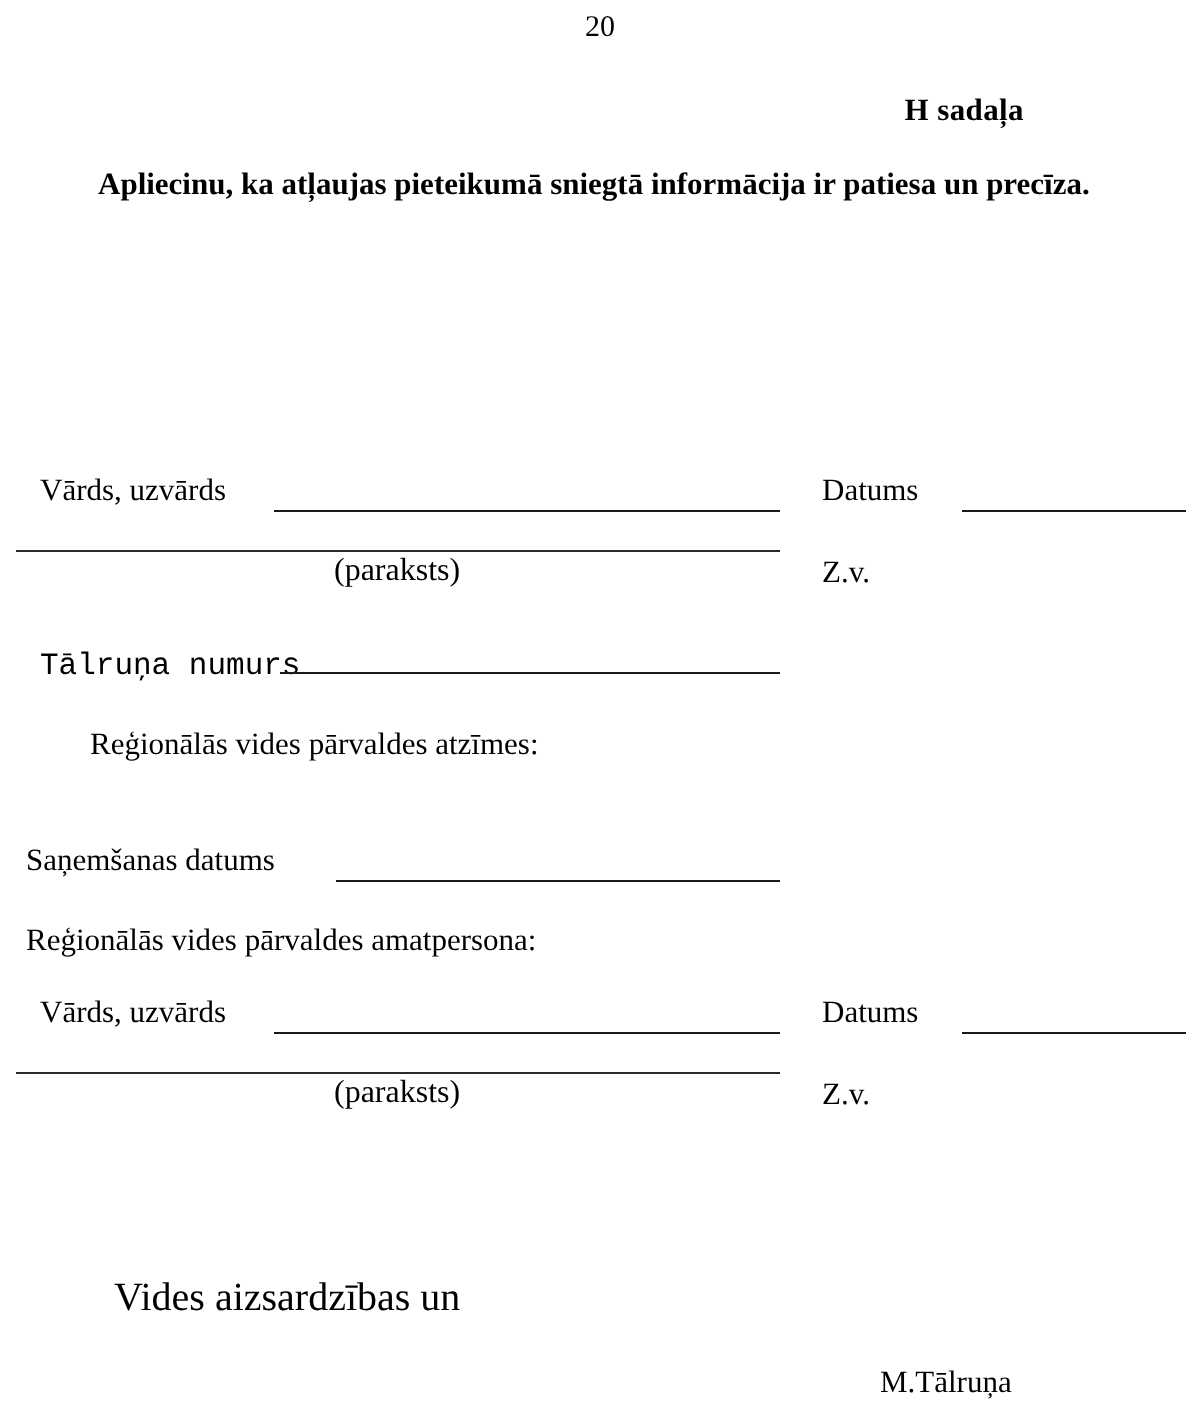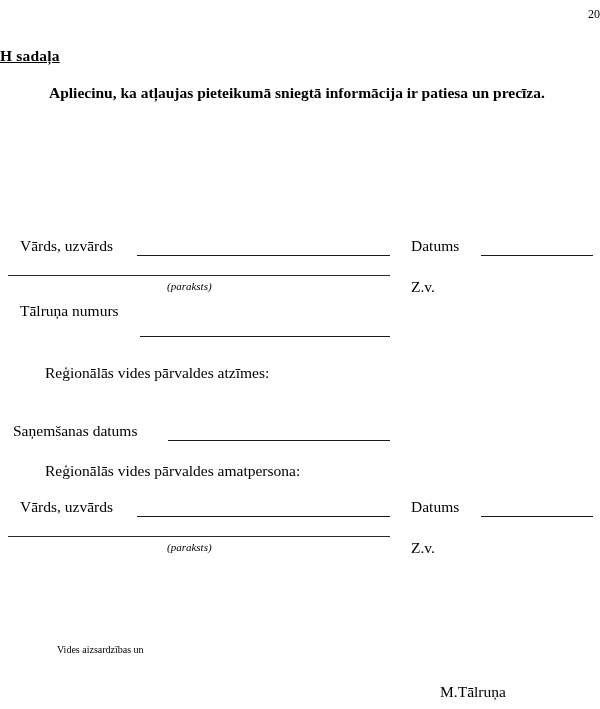--- a/index.html
+++ b/index.html
@@ -18,37 +18,36 @@
     background: #ffffff;
     overflow: hidden;
   }
 
   
   .page-number {
     position: absolute;
     top: 5px;
     left: 0;
     width: 600px;
-    text-align: right;
-    font-size: 12px;
+    text-align: center;
+    font-size: 15px;
     line-height: 18px;
   }
 
   
   .section-heading {
     position: absolute;
     top: 46px;
     left: 0;
     width: 512px;
-    text-align: left;
+    text-align: right;
     font-size: 15.5px;
     font-weight: bold;
     line-height: 20px;
     letter-spacing: 0.2px;
-    text-decoration: underline;
   }
 
   
   .para {
     position: absolute;
     left: 13px;
     width: 574px;
     text-align: justify;
     text-justify: inter-word;
     font-size: 15.5px;
@@ -73,32 +72,31 @@
     height: 0;
     border-bottom: 1.3px solid #1a1a1a;
   }
   .rule.soft {
     border-bottom: 1.2px solid #2b2b2b;
   }
 
   
   .caption {
     position: absolute;
-    font-size: 11px;
+    font-size: 16px;
     line-height: 16px;
     white-space: nowrap;
-    font-style: italic;
   }
 
   
   .footer-block {
     position: absolute;
     left: 57px;
     top: 639px;
-    font-size: 10px;
+    font-size: 20px;
     line-height: 21px;
     white-space: nowrap;
     text-align: center;
   }
   .footer-name {
     position: absolute;
     left: 440px;
     top: 681px;
     font-size: 15.5px;
     line-height: 21px;
@@ -122,29 +120,29 @@
   <div class="rule" style="left:137px; top:255px; width:253px;"></div>
 
   <div class="label" style="left:411px; top:236px;">Datums</div>
   <div class="rule" style="left:481px; top:255px; width:112px;"></div>
 
   <div class="rule soft" style="left:8px; top:275px; width:382px;"></div>
   <div class="caption" style="left:167px; top:278px;">(paraksts)</div>
 
   <div class="label" style="left:411px; top:277px;">Z.v.</div>
 
-  <div class="label" style="left:20px; top:301px;">Tālruņa numurs</div>
+  <div class="label" style="left:20px; top:323px;font-family:Liberation Mono, monospace;">Tālruņa numurs</div>
   <div class="rule" style="left:140px; top:336px; width:250px;"></div>
 
   <div class="label" style="left:13px; top:363px;margin-left:32px;">Reģionālās vides pārvaldes atzīmes:</div>
 
   <div class="label" style="left:13px; top:421px;">Saņemšanas datums</div>
   <div class="rule" style="left:168px; top:440px; width:222px;"></div>
 
-  <div class="label" style="left:13px; top:461px;margin-left:32px;">Reģionālās vides pārvaldes amatpersona:</div>
+  <div class="label" style="left:13px; top:461px;">Reģionālās vides pārvaldes amatpersona:</div>
 
   <div class="label" style="left:20px; top:497px;">Vārds, uzvārds</div>
   <div class="rule" style="left:137px; top:516px; width:253px;"></div>
 
   <div class="label" style="left:411px; top:497px;">Datums</div>
   <div class="rule" style="left:481px; top:516px; width:112px;"></div>
 
   <div class="rule soft" style="left:8px; top:536px; width:382px;"></div>
   <div class="caption" style="left:167px; top:539px;">(paraksts)</div>
 

